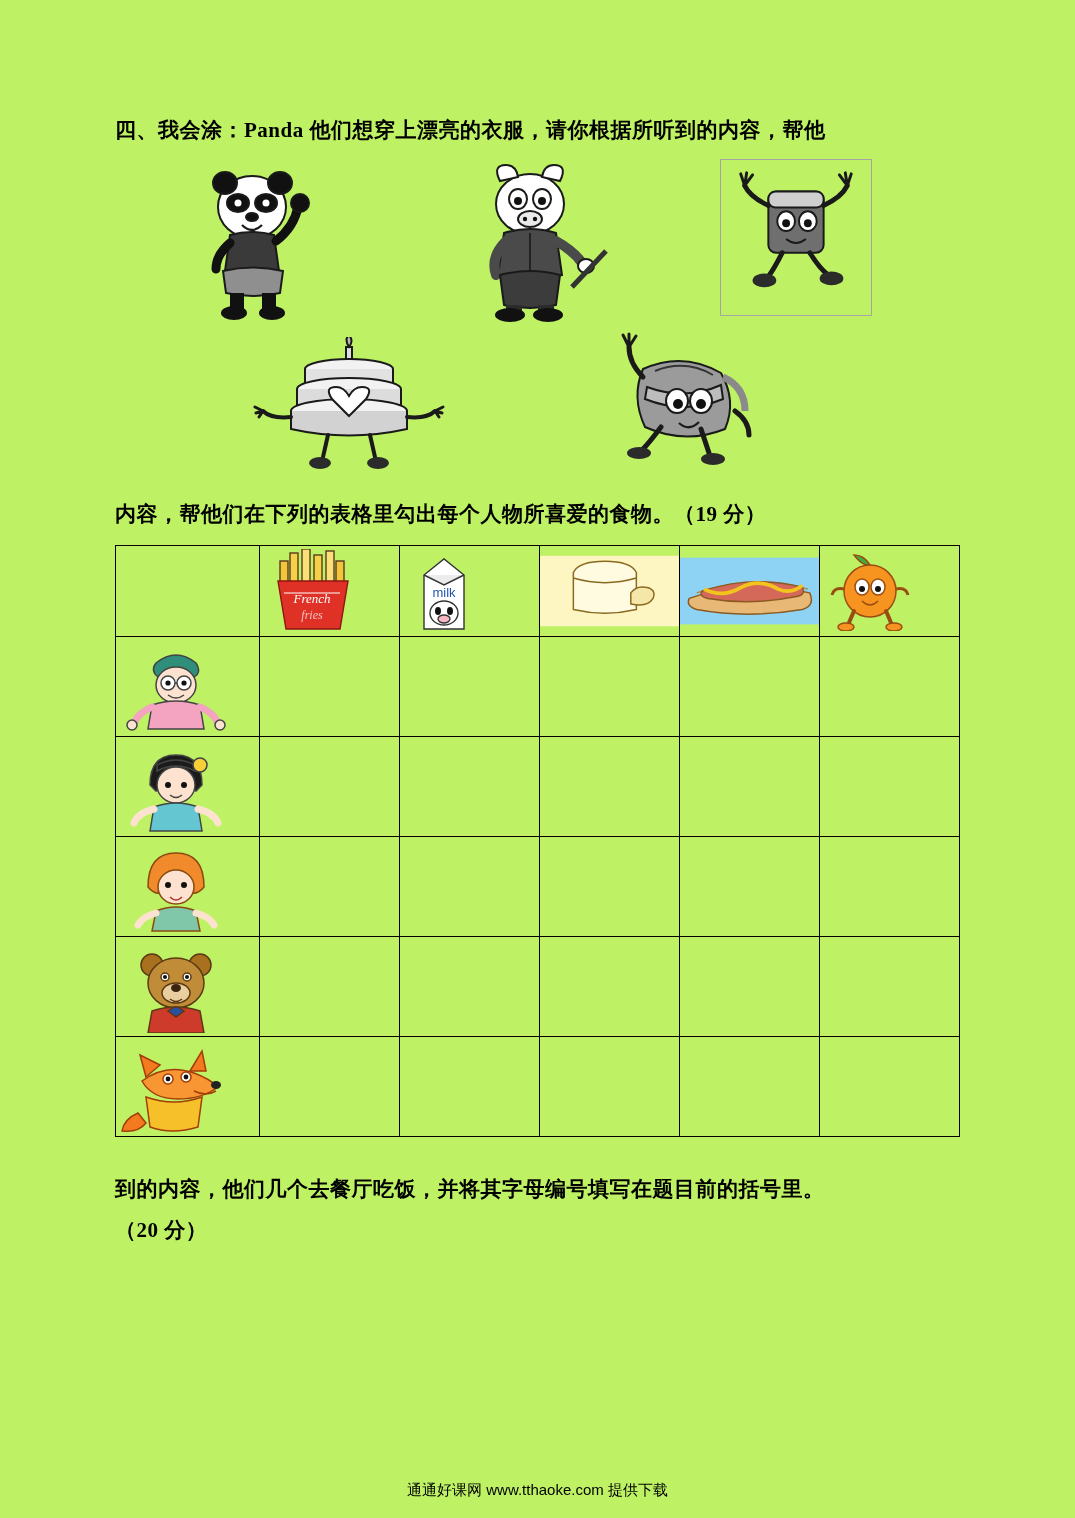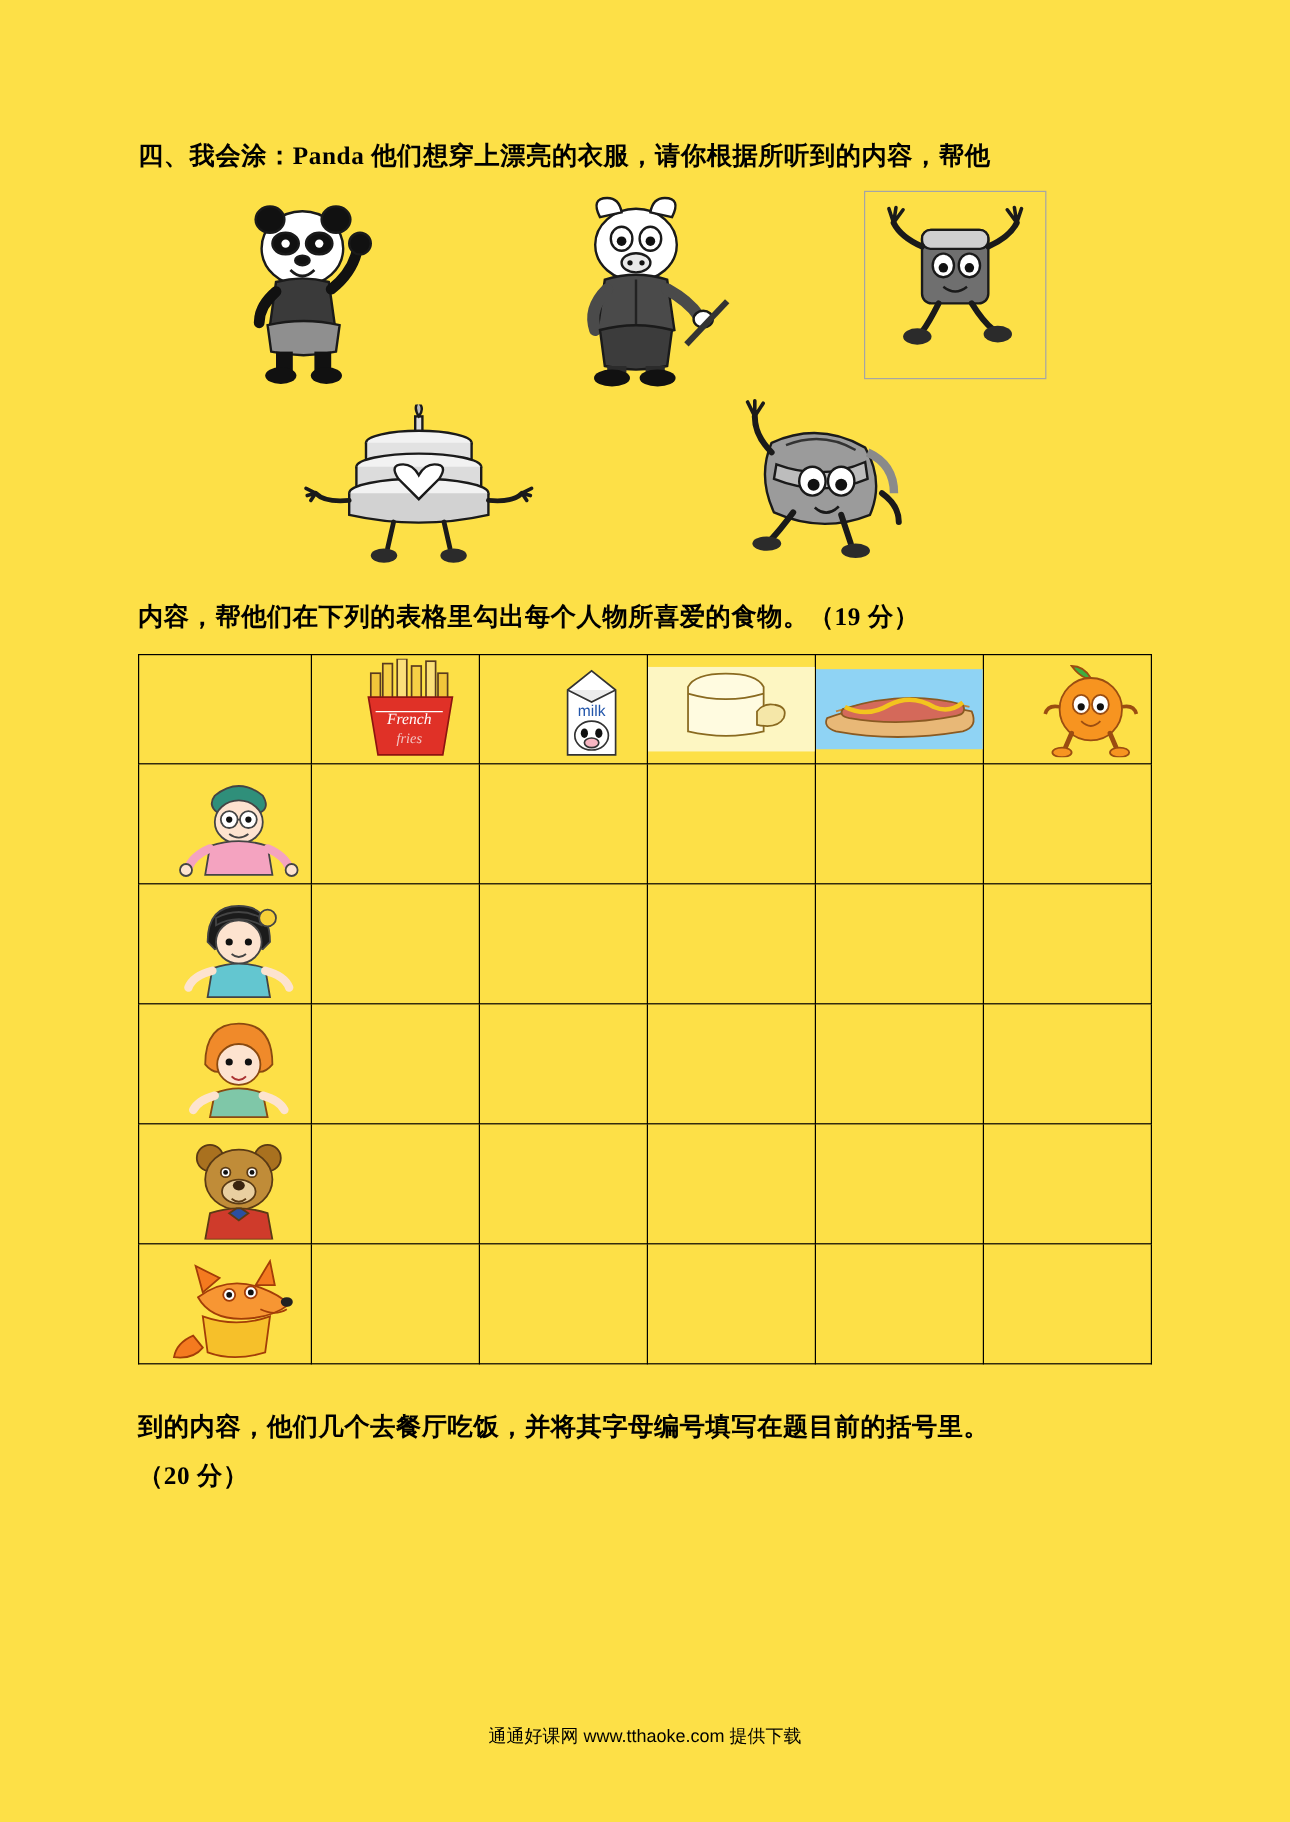--- a/index.html
+++ b/index.html
@@ -7,21 +7,21 @@
     padding: 0;
     background: #ffffff;
   }
   body {
     font-family: "Liberation Serif", serif;
   }
   .page {
     position: relative;
     width: 1075px;
     height: 1518px;
-    background: #fde047;
+    background: #bef264;
     overflow: hidden;
   }
   .content {
     position: absolute;
     left: 115px;
     top: 110px;
     width: 845px;
   }
   .qtext {
     font-family: "Liberation Serif", serif;
@@ -59,28 +59,28 @@
     padding: 0;
     text-align: center;
     vertical-align: middle;
   }
   .hdr-row td { height: 90px; }
   .body-row td { height: 99px; }
   .col-first { width: 143px; }
   .cell-img {
     display: flex;
     align-items: center;
-    justify-content: flex-end;
+    justify-content: flex-start;
     height: 100%;
   }
   .footer {
     position: absolute;
     left: 0;
     right: 0;
-    top: 1438px;
+    top: 1481px;
     text-align: center;
     font-family: "Liberation Sans", sans-serif;
     font-size: 15px;
     color: #000;
   }
   .spacer-32 { height: 32px; }
 </style>
 </head>
 <body>
 

